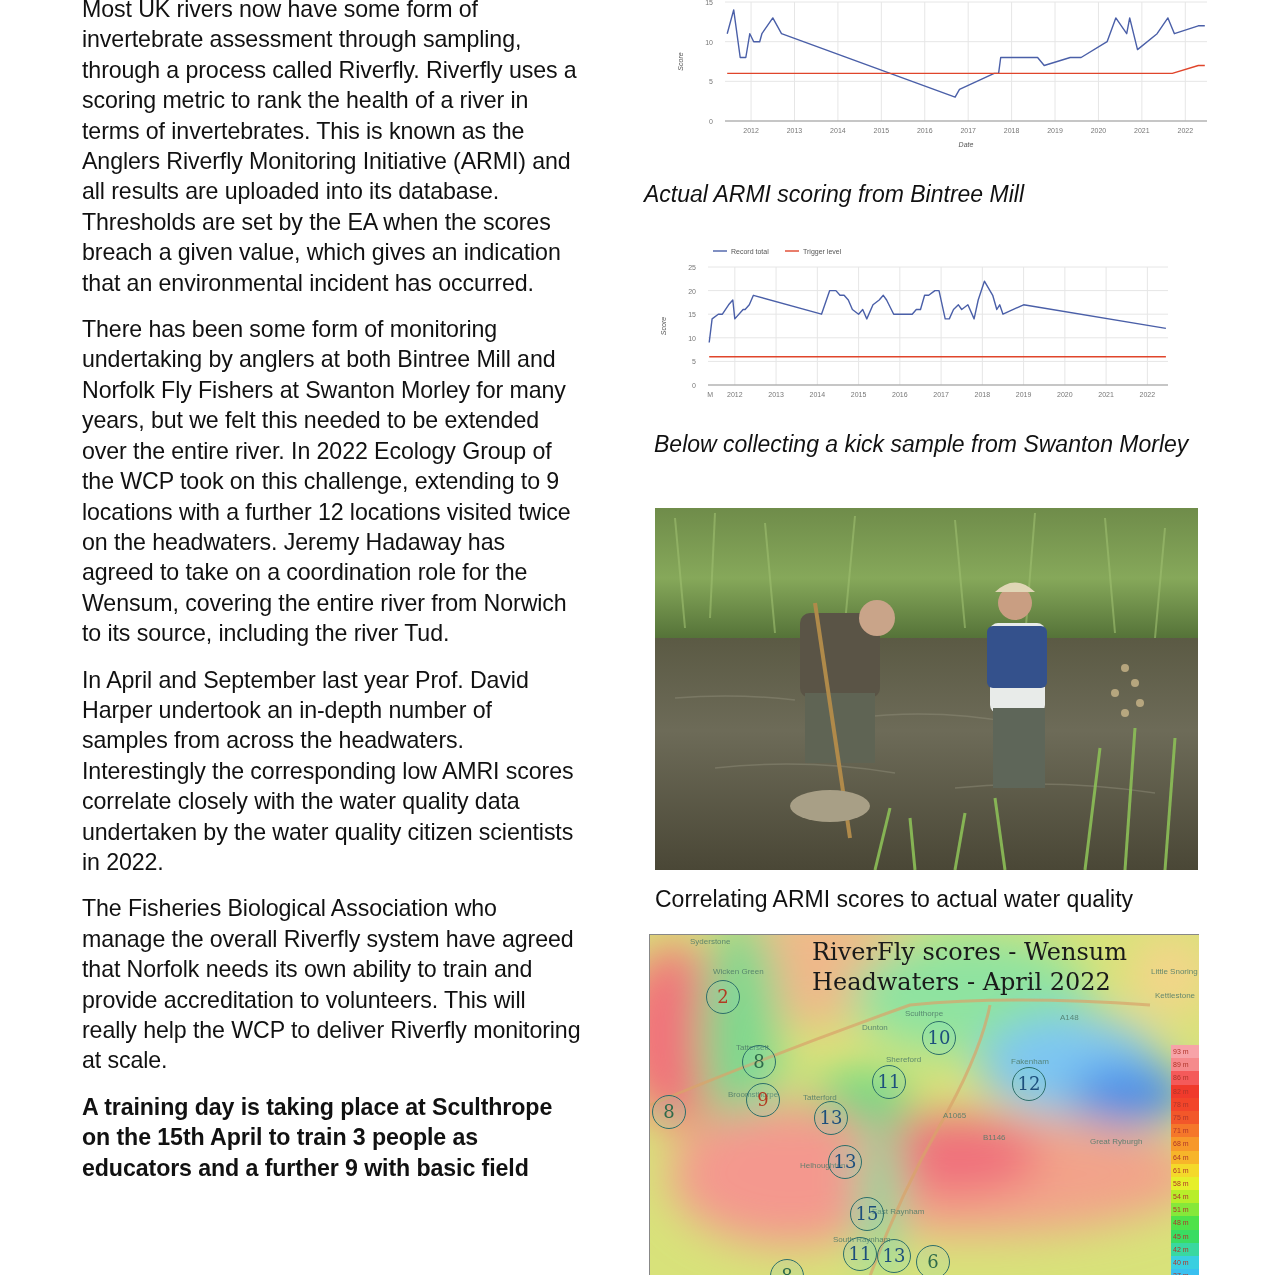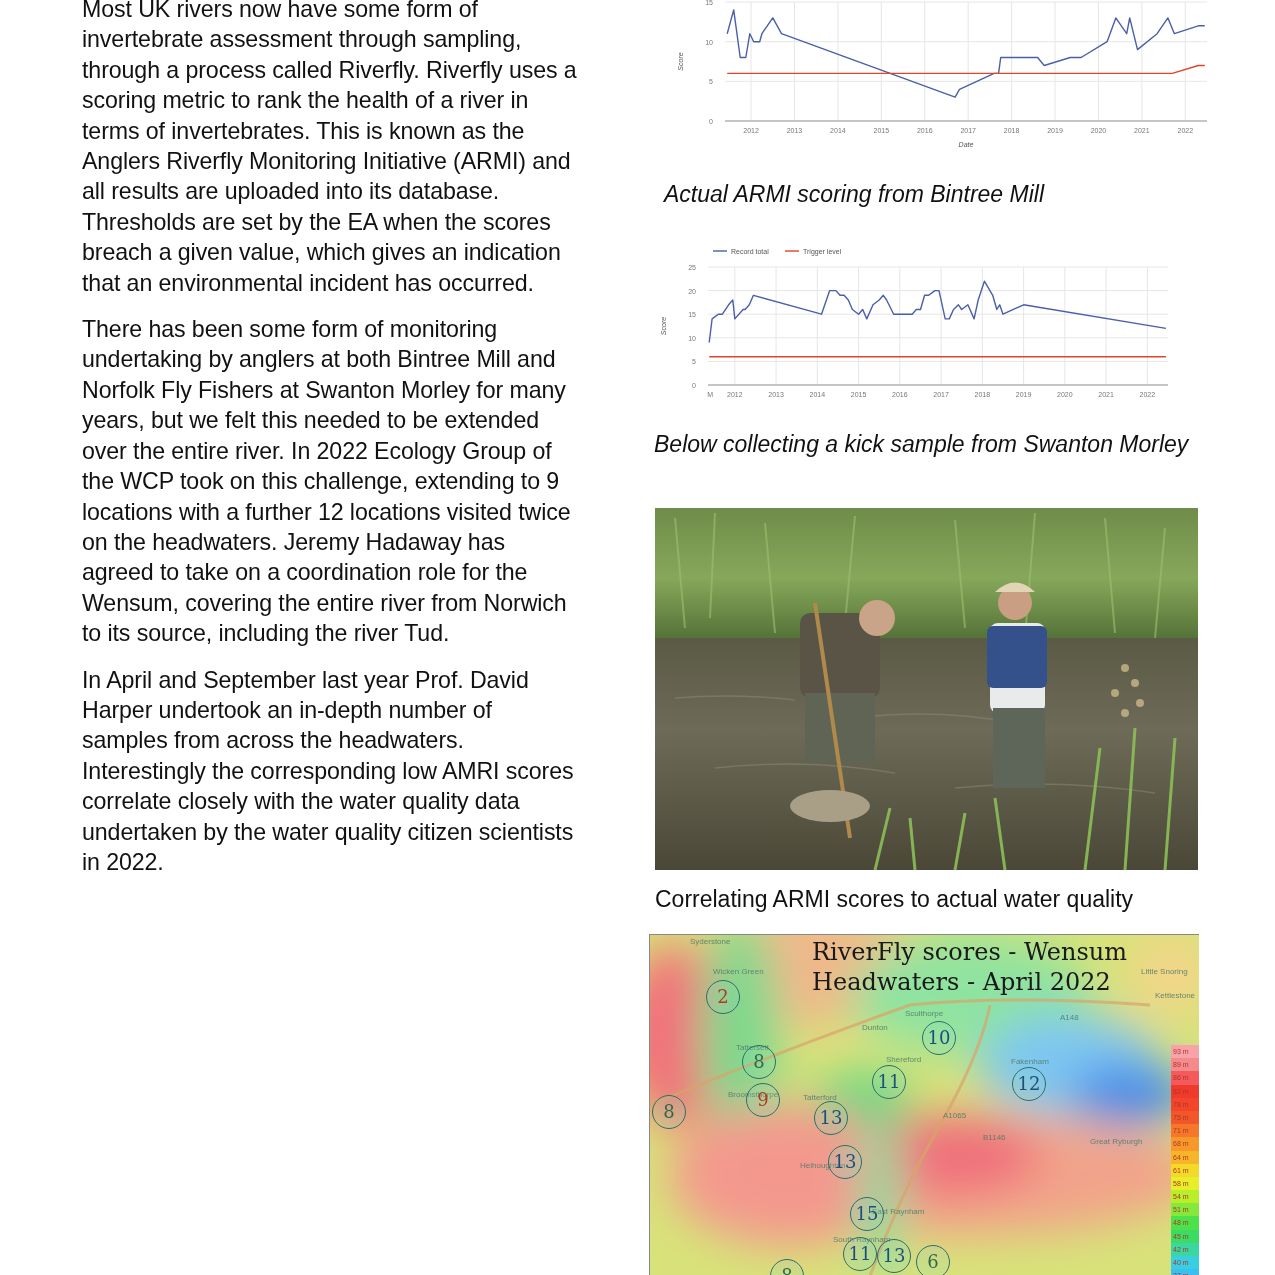--- a/index.html
+++ b/index.html
@@ -21,20 +21,22 @@
   .legend-scale { position: absolute; right: 0; top: 110px; width: 28px; }
   .legend-step { height: 13.2px; font-size: 7px; line-height: 13px; color: #b0352a; padding-left: 2px; }
 </style>
 </head>
 <body>
 
 <div class="left-col">
   <p class="para">Most UK rivers now have some form of invertebrate assessment through sampling, through a  process called Riverfly.  Riverfly uses a scoring metric to rank the health of a river in terms of invertebrates. This is known as the Anglers Riverfly Monitoring Initiative (ARMI) and all results are uploaded into its database. Thresholds are set by the EA when the scores breach a given value, which gives an indication that an environmental incident has occurred.</p>
   <p class="para">There has been some form of monitoring undertaking by anglers at both Bintree Mill and Norfolk Fly Fishers at Swanton Morley for many years, but we felt this needed to be extended over the entire river. In 2022 Ecology Group of the WCP took on this challenge, extending to 9 locations with a further 12 locations visited twice on the headwaters. Jeremy Hadaway has agreed to take on a coordination role for the Wensum, covering the entire river from Norwich to its source, including the river Tud.</p>
   <p class="para">In April and September last year Prof. David Harper undertook an in-depth number of samples from across the headwaters. Interestingly the corresponding low AMRI scores correlate closely with the water quality data undertaken by the water quality citizen scientists in 2022.</p>
+  <p class="para">The Fisheries Biological Association who manage the overall Riverfly system have agreed that Norfolk needs its own ability to train and provide accreditation to volunteers. This will really help the WCP to deliver Riverfly monitoring at scale.</p>
+  <p class="para bold">A training day is taking place at Sculthrope on the 15th April to train 3 people as educators and a further 9 with basic field</p>
 </div>
 
 <div class="chart-box" style="left:655px; top:-10px; width:555px; height:165px;">
   <svg id="chart1" width="555" height="165">
       <line x1="70" x2="552" y1="131" y2="131" stroke="#e6e6e6" stroke-width="1"></line>
       <text x="58" y="134" font-size="7" fill="#777777" text-anchor="end" font-family="Liberation Sans, sans-serif">0</text>
       <line x1="70" x2="552" y1="91.33333333333334" y2="91.33333333333334" stroke="#e6e6e6" stroke-width="1"></line>
       <text x="58" y="94.33333333333334" font-size="7" fill="#777777" text-anchor="end" font-family="Liberation Sans, sans-serif">5</text>
       <line x1="70" x2="552" y1="51.66666666666667" y2="51.66666666666667" stroke="#e6e6e6" stroke-width="1"></line>
       <text x="58" y="54.66666666666667" font-size="7" fill="#777777" text-anchor="end" font-family="Liberation Sans, sans-serif">10</text>
@@ -62,21 +64,21 @@
       <text x="486.86486486486433" y="143" font-size="7" fill="#777777" text-anchor="middle" font-family="Liberation Sans, sans-serif">2021</text>
       <line x1="530.2882882882882" x2="530.2882882882882" y1="12" y2="131" stroke="#e6e6e6" stroke-width="1"></line>
       <text x="530.2882882882882" y="143" font-size="7" fill="#777777" text-anchor="middle" font-family="Liberation Sans, sans-serif">2022</text>
       <line x1="70" x2="552" y1="131" y2="131" stroke="#999" stroke-width="1"></line>
       <text x="28" y="71.5" font-size="7" fill="#555" font-style="italic" text-anchor="middle" transform="rotate(-90 28 71.5)" font-family="Liberation Sans, sans-serif">Score</text>
       <text x="311" y="157" font-size="7" fill="#555" font-style="italic" text-anchor="middle" font-family="Liberation Sans, sans-serif">Date</text>
       <polyline points="72.2,43.7 78.7,19.9 85.2,67.5 90.8,67.5 94.8,43.7 98.7,51.7 104.7,51.7 106.9,43.7 117.8,27.9 126.5,43.7 300.1,107.2 304.5,99.3 339.2,83.4 343.6,83.4 345.7,67.5 382.6,67.5 389.2,75.5 415.2,67.5 426.1,67.5 452.1,51.7 460.8,27.9 471.7,43.7 474.7,27.9 482.5,59.6 502.1,43.7 512.9,27.9 519.4,43.7 543.3,35.8 549.8,35.8" fill="none" stroke="#4a5fa8" stroke-width="1.4" stroke-linejoin="round"></polyline>
       <polyline points="72.2,83.4 517.3,83.4 543.3,75.5 549.8,75.5" fill="none" stroke="#e0452b" stroke-width="1.4" stroke-linejoin="round"></polyline>
     </svg>
 </div>
-<div class="caption italic" style="left:664px; top:179px;">Actual ARMI scoring from Bintree Mill</div>
+<div class="caption italic" style="left:644px; top:179px;">Actual ARMI scoring from Bintree Mill</div>
 
 <div class="chart-box" style="left:655px; top:240px; width:555px; height:165px;">
   <svg id="chart2" width="555" height="165">
       <line x1="53" x2="513" y1="145" y2="145" stroke="#e6e6e6" stroke-width="1"></line>
       <text x="41" y="148" font-size="7" fill="#777777" text-anchor="end" font-family="Liberation Sans, sans-serif">0</text>
       <line x1="53" x2="513" y1="121.4" y2="121.4" stroke="#e6e6e6" stroke-width="1"></line>
       <text x="41" y="124.4" font-size="7" fill="#777777" text-anchor="end" font-family="Liberation Sans, sans-serif">5</text>
       <line x1="53" x2="513" y1="97.8" y2="97.8" stroke="#e6e6e6" stroke-width="1"></line>
       <text x="41" y="100.8" font-size="7" fill="#777777" text-anchor="end" font-family="Liberation Sans, sans-serif">10</text>
       <line x1="53" x2="513" y1="74.2" y2="74.2" stroke="#e6e6e6" stroke-width="1"></line>
@@ -220,21 +222,21 @@
   <div class="map-title">
     <div>RiverFly scores - Wensum</div>
     <div>Headwaters  - April 2022</div>
   </div>
 
   <div class="map-place" style="left:40px; top:2px;">Syderstone</div>
   <div class="map-place" style="left:63px; top:32px;">Wicken Green</div>
   <div class="map-place" style="left:255px; top:74px;">Sculthorpe</div>
   <div class="map-place" style="left:212px; top:88px;">Dunton</div>
   <div class="map-place" style="left:410px; top:78px;">A148</div>
-  <div class="map-place" style="left:475px; top:32px;padding-left:16px;">Little Snoring</div>
+  <div class="map-place" style="left:485px; top:32px;padding-left:16px;">Little Snoring</div>
   <div class="map-place" style="left:505px; top:56px;">Kettlestone</div>
   <div class="map-place" style="left:86px; top:108px;">Tattersett</div>
   <div class="map-place" style="left:236px; top:120px;">Shereford</div>
   <div class="map-place" style="left:345px; top:122px;margin-left:16px;">Fakenham</div>
   <div class="map-place" style="left:78px; top:155px;">Broomsthorpe</div>
   <div class="map-place" style="left:153px; top:158px;">Tatterford</div>
   <div class="map-place" style="left:293px; top:176px;">A1065</div>
   <div class="map-place" style="left:333px; top:198px;">B1146</div>
   <div class="map-place" style="left:440px; top:202px;">Great Ryburgh</div>
   <div class="map-place" style="left:522px; top:176px;">Little</div>

